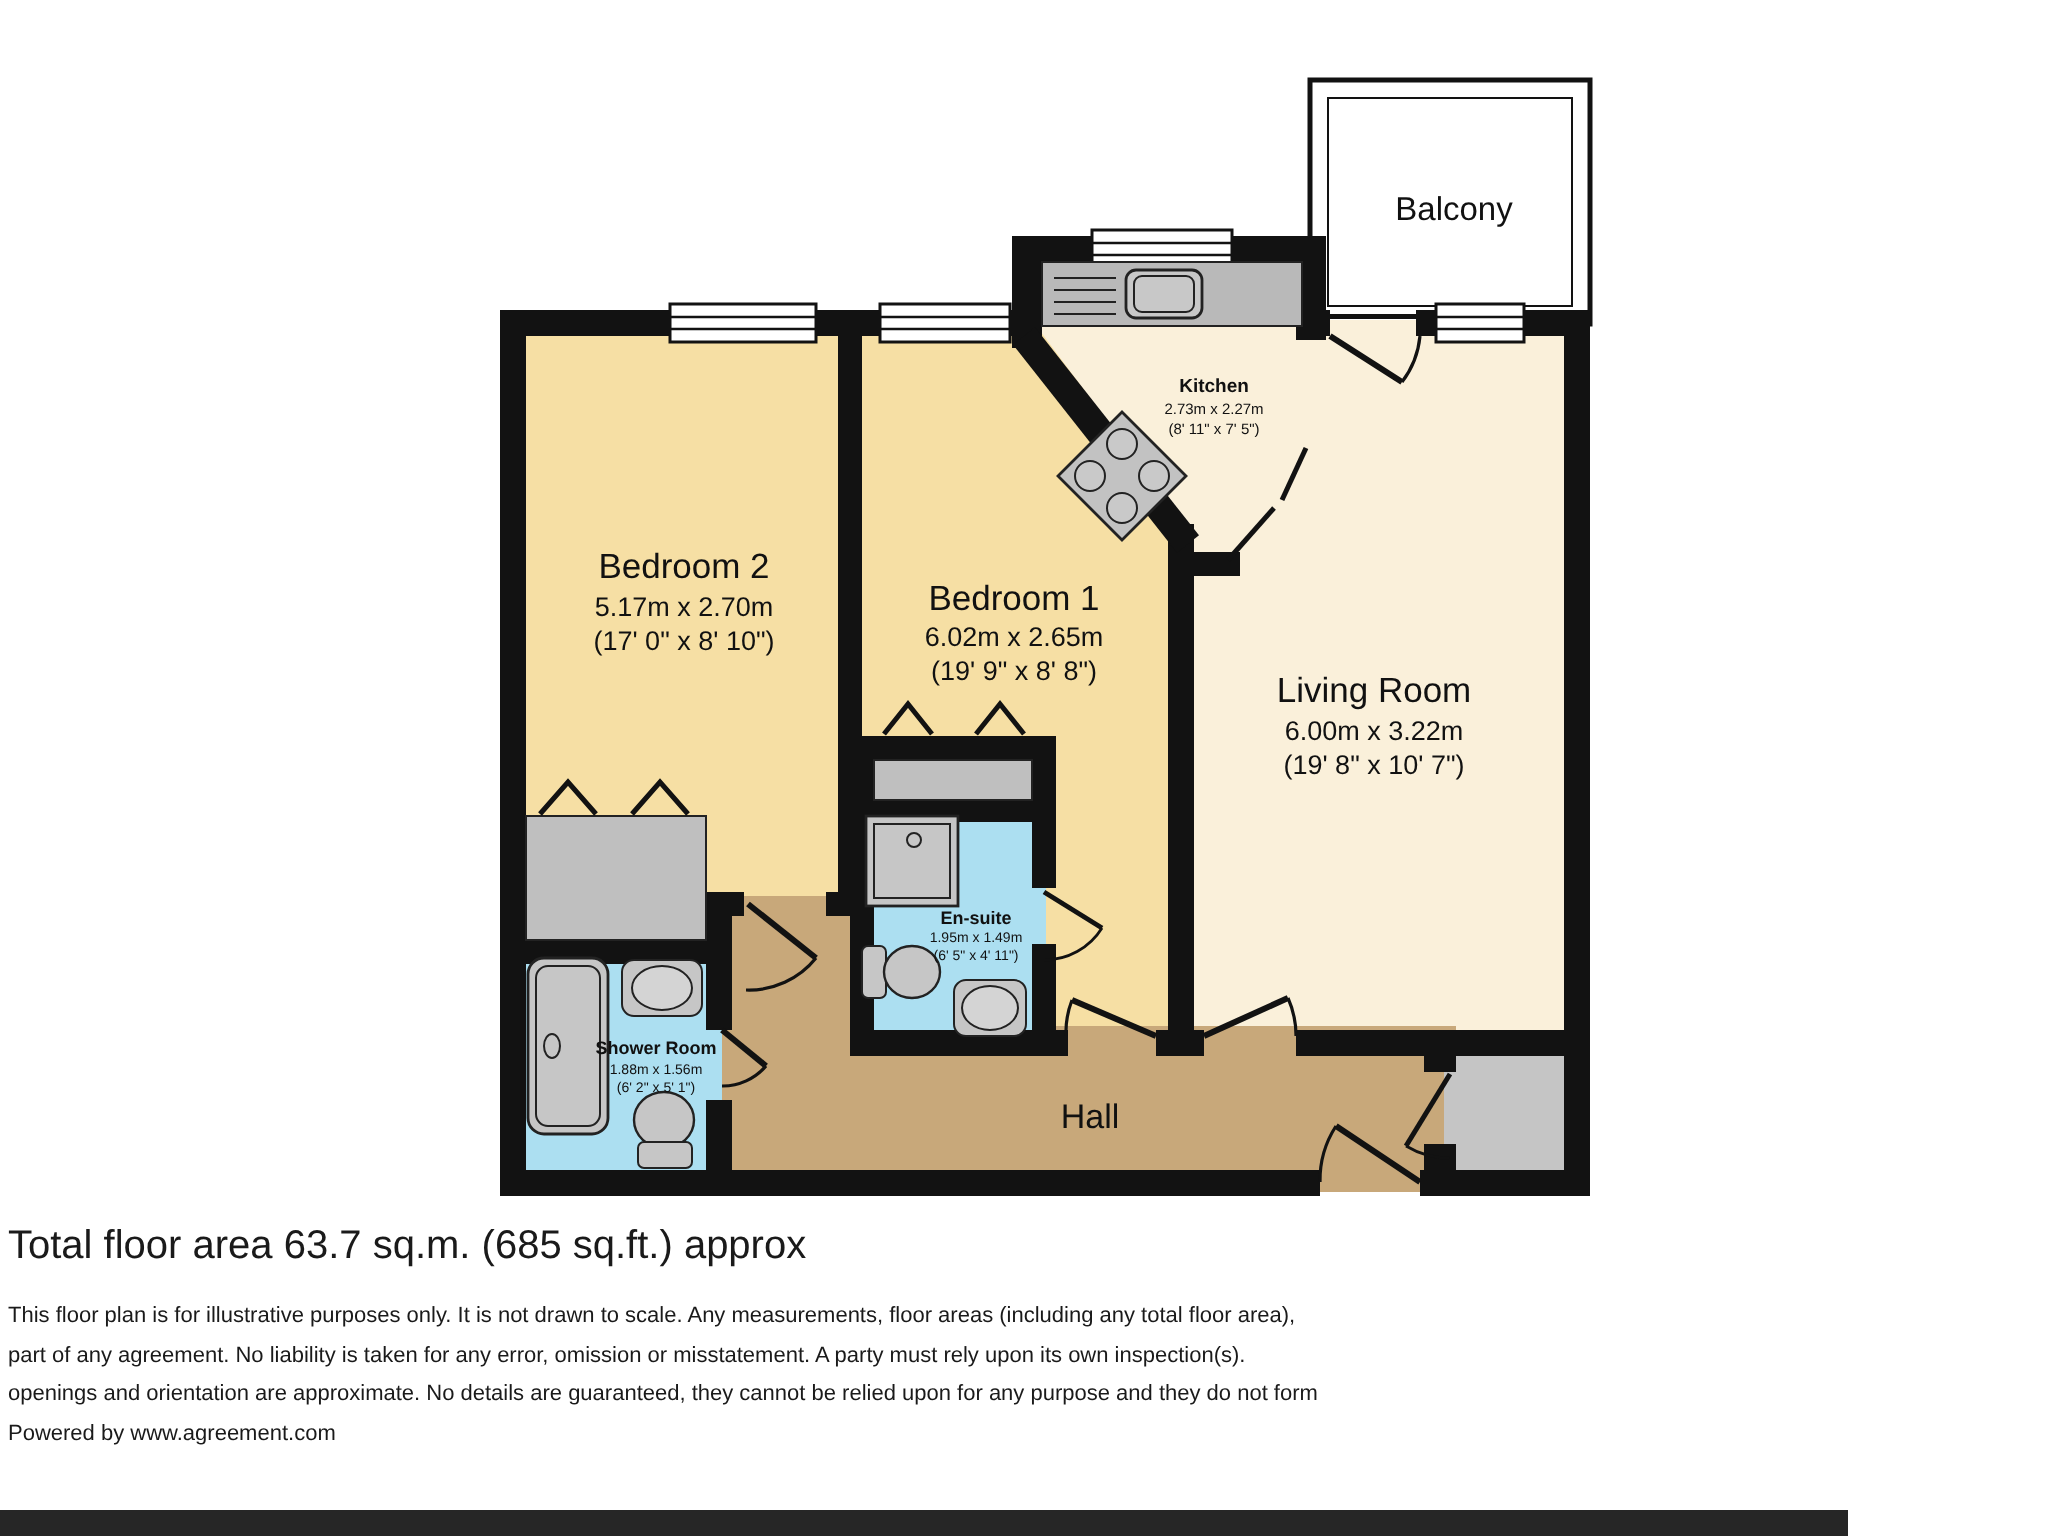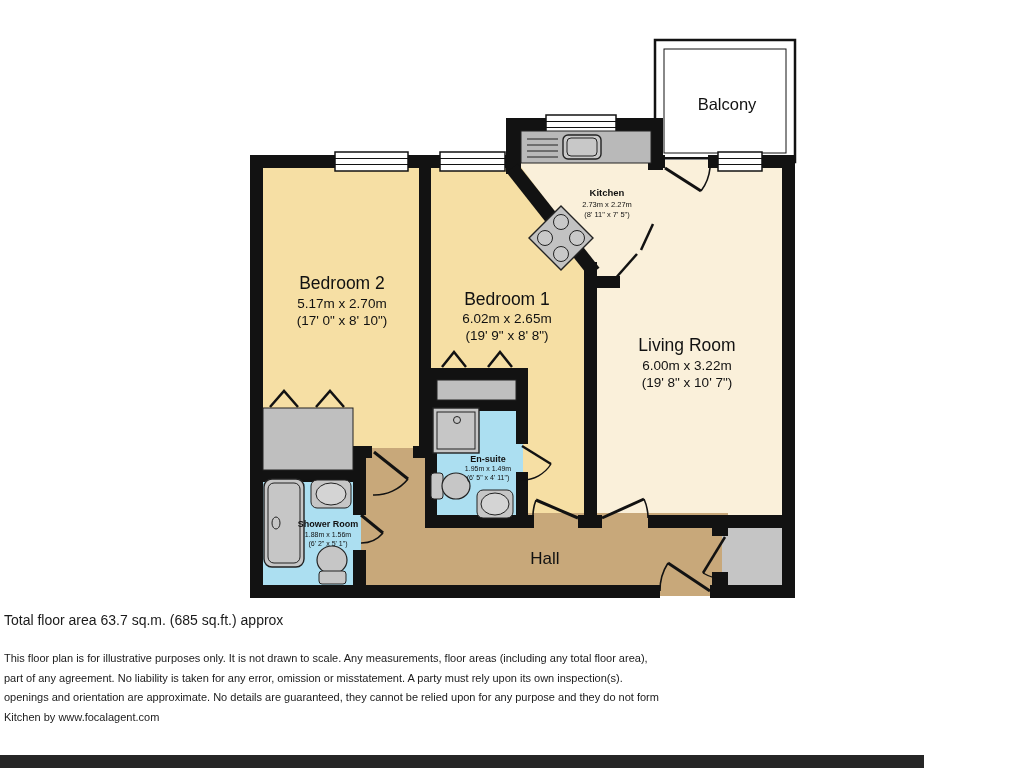--- a/index.html
+++ b/index.html
@@ -8,21 +8,21 @@
   svg text{font-family:"Liberation Sans", sans-serif;fill:#111;}
   .room-title{font-size:17.5px;}
   .room-dims{font-size:13.5px;}
   .small-title{font-size:9.5px;font-weight:bold;}
   .small-dims{font-size:7.5px;}
   .tiny-title{font-size:9px;font-weight:bold;}
   .tiny-dims{font-size:7px;}
   .hall-title{font-size:17px;}
   .balcony-title{font-size:16.5px;}
   .mid{text-anchor:middle;}
-  .footer-area{position:absolute;left:4px;top:612px;font-size:14px;white-space:nowrap;}
+  .footer-area{position:absolute;left:4px;top:612px;font-size:20px;white-space:nowrap;}
   .footer-disclaimer{position:absolute;left:4px;top:649px;font-size:11px;line-height:19.5px;white-space:nowrap;}
   .bottom-bar{position:absolute;left:0;top:755px;width:1024px;height:13px;background:#262626;}
 </style>
 </head>
 <body>
 
 <div class="page">
 
 <svg width="1024" height="610" viewBox="0 0 1024 610">
 
@@ -206,17 +206,17 @@
   <text x="545" y="564" class="hall-title mid">Hall</text>
 </svg>
 
   
   <div class="footer-area">Total floor area 63.7 sq.m. (685 sq.ft.) approx</div>
 
   <div class="footer-disclaimer">
     <div>This floor plan is for illustrative purposes only. It is not drawn to scale. Any measurements, floor areas (including any total floor area),</div>
     <div>part of any agreement. No liability is taken for any error, omission or misstatement. A party must rely upon its own inspection(s).</div>
     <div>openings and orientation are approximate. No details are guaranteed, they cannot be relied upon for any purpose and they do not form</div>
-    <div>Kitchen by www.focalagent.com</div>
+    <div>Powered by www.agreement.com</div>
   </div>
 
   <div class="bottom-bar"></div>
 </div>
 
 </body></html>

